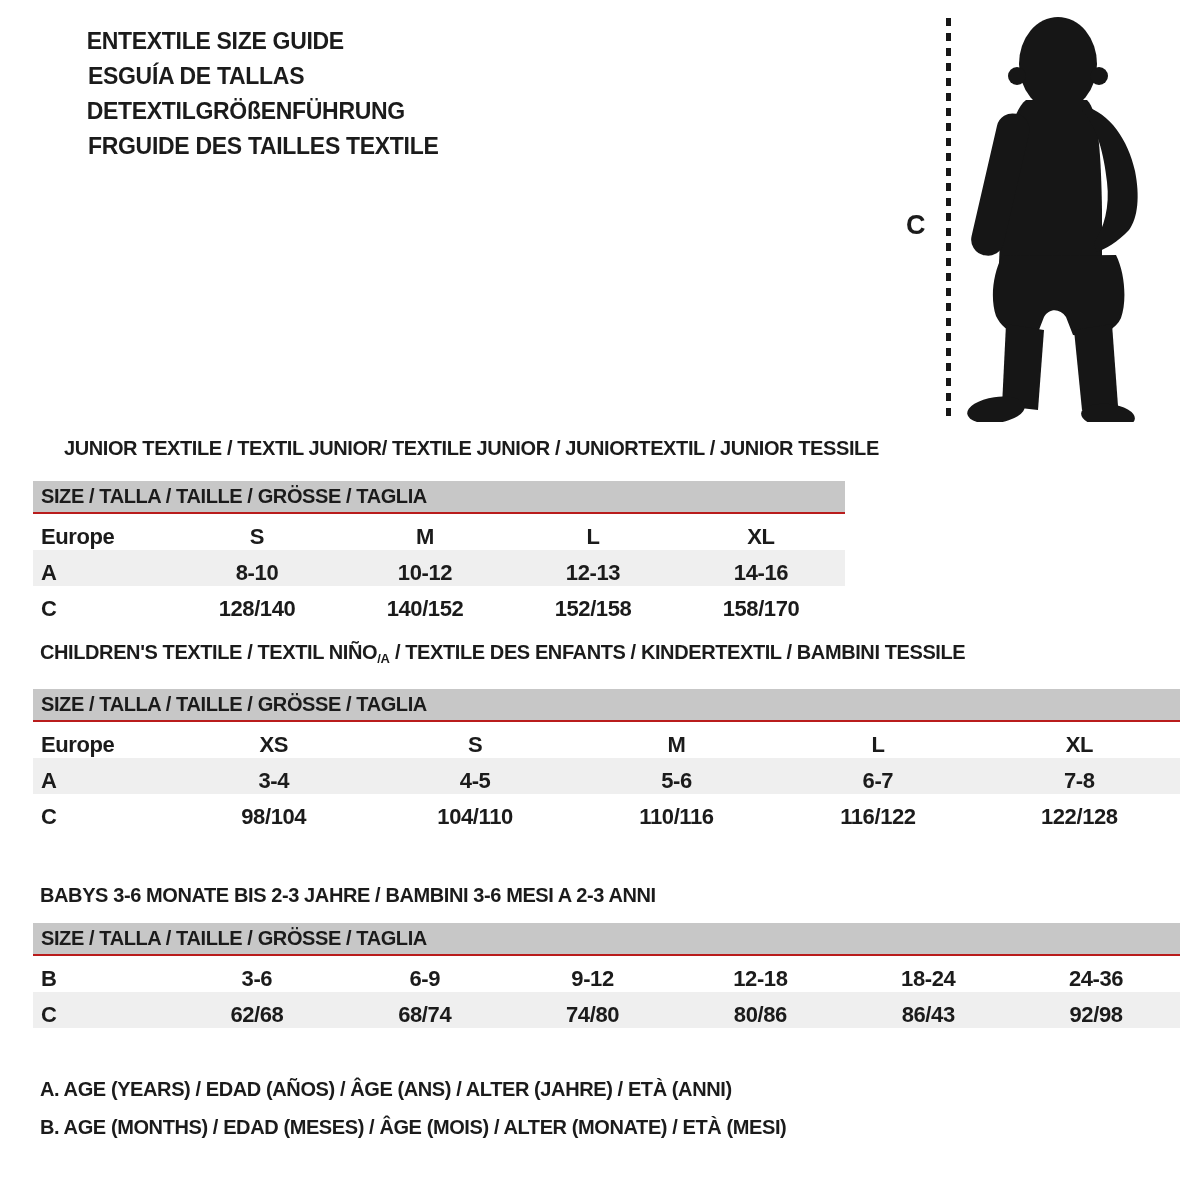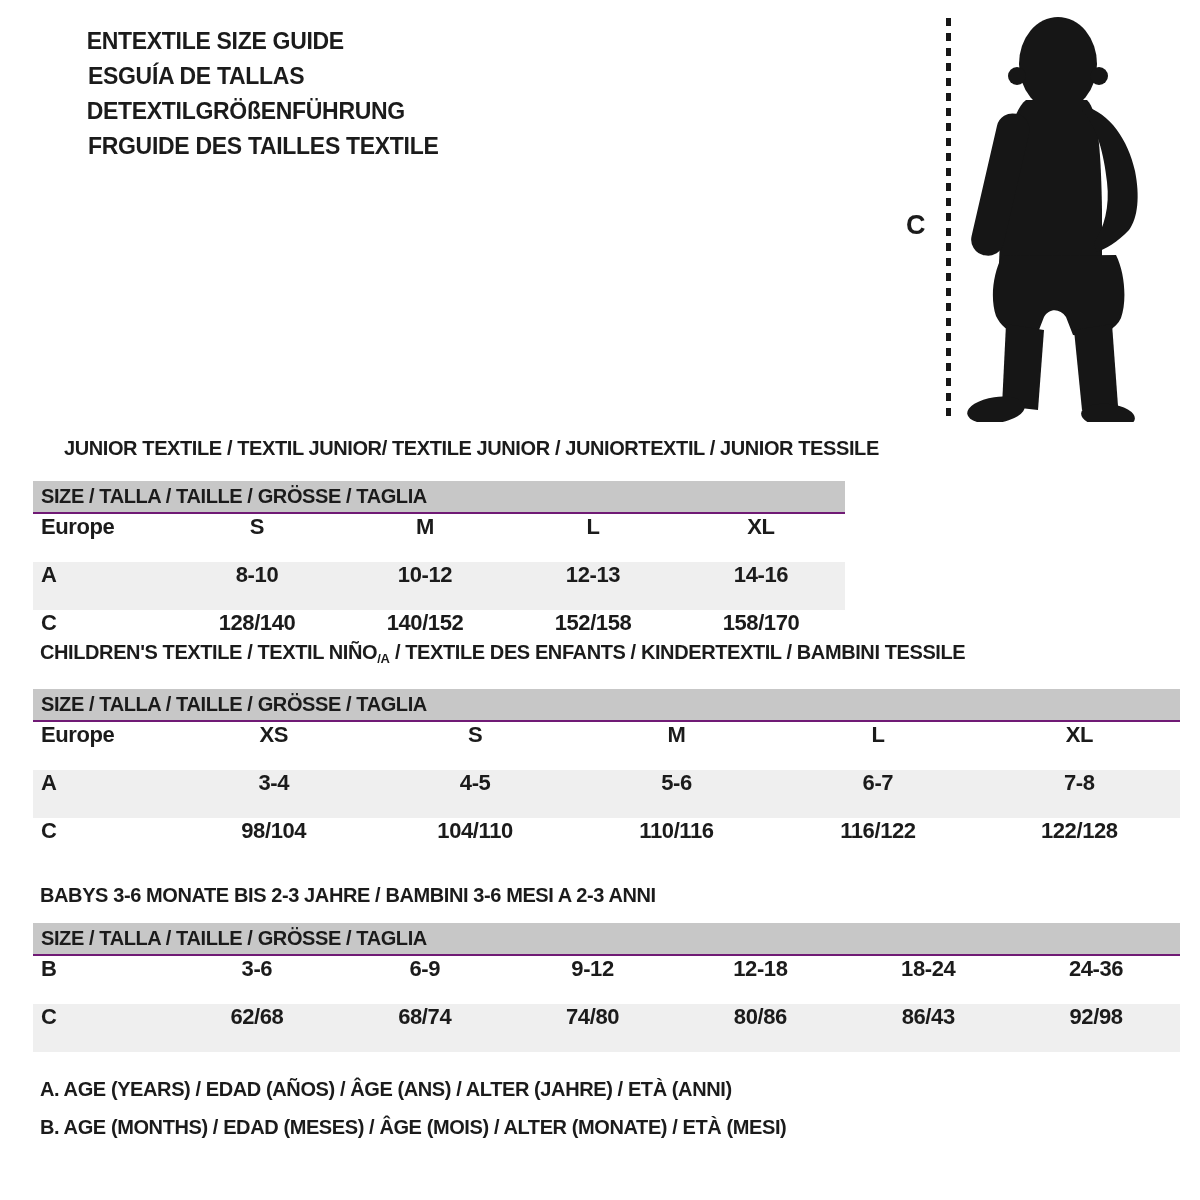--- a/index.html
+++ b/index.html
@@ -35,24 +35,24 @@
   #children-heading { top: 641px; }
   #babies-heading1  { top: 849px; }
   #babies-heading2  { top: 884px; }
   .sub-a { font-size: 13px; vertical-align: -4px; letter-spacing: -0.2px; }
 
   
   .sizetable { position: absolute; left: 33px; }
   #junior-table   { top: 481px; width: 812px;  }
   #children-table { top: 689px; width: 1147px; }
   #babies-table   { top: 923px; width: 1147px; }
-  .tbar { height: 33px; background: #c7c7c7; border-bottom: 2px solid #701a75;
+  .tbar { height: 33px; background: #c7c7c7; border-bottom: 2px solid #b91c1c;
           display: flex; align-items: center; padding-left: 8px;
           font-weight: 700; font-size: 20px; letter-spacing: -0.4px; }
-  .trow { display: flex; height: 48px; align-items: flex-start;
+  .trow { display: flex; height: 36px; align-items: flex-end;
           font-weight: 700; font-size: 22px; letter-spacing: -0.4px; }
   .trow.shaded { background: #efefef; }
   .tlabel { width: 140px; padding-left: 8px; }
   .tcell { flex: 1; text-align: center; }
 
   
   .footnotes { position: absolute; left: 40px; top: 1070px; }
   .footnote { height: 38px; display: flex; align-items: center;
               font-weight: 700; font-size: 20px; letter-spacing: -0.4px; white-space: nowrap; }
 </style>

